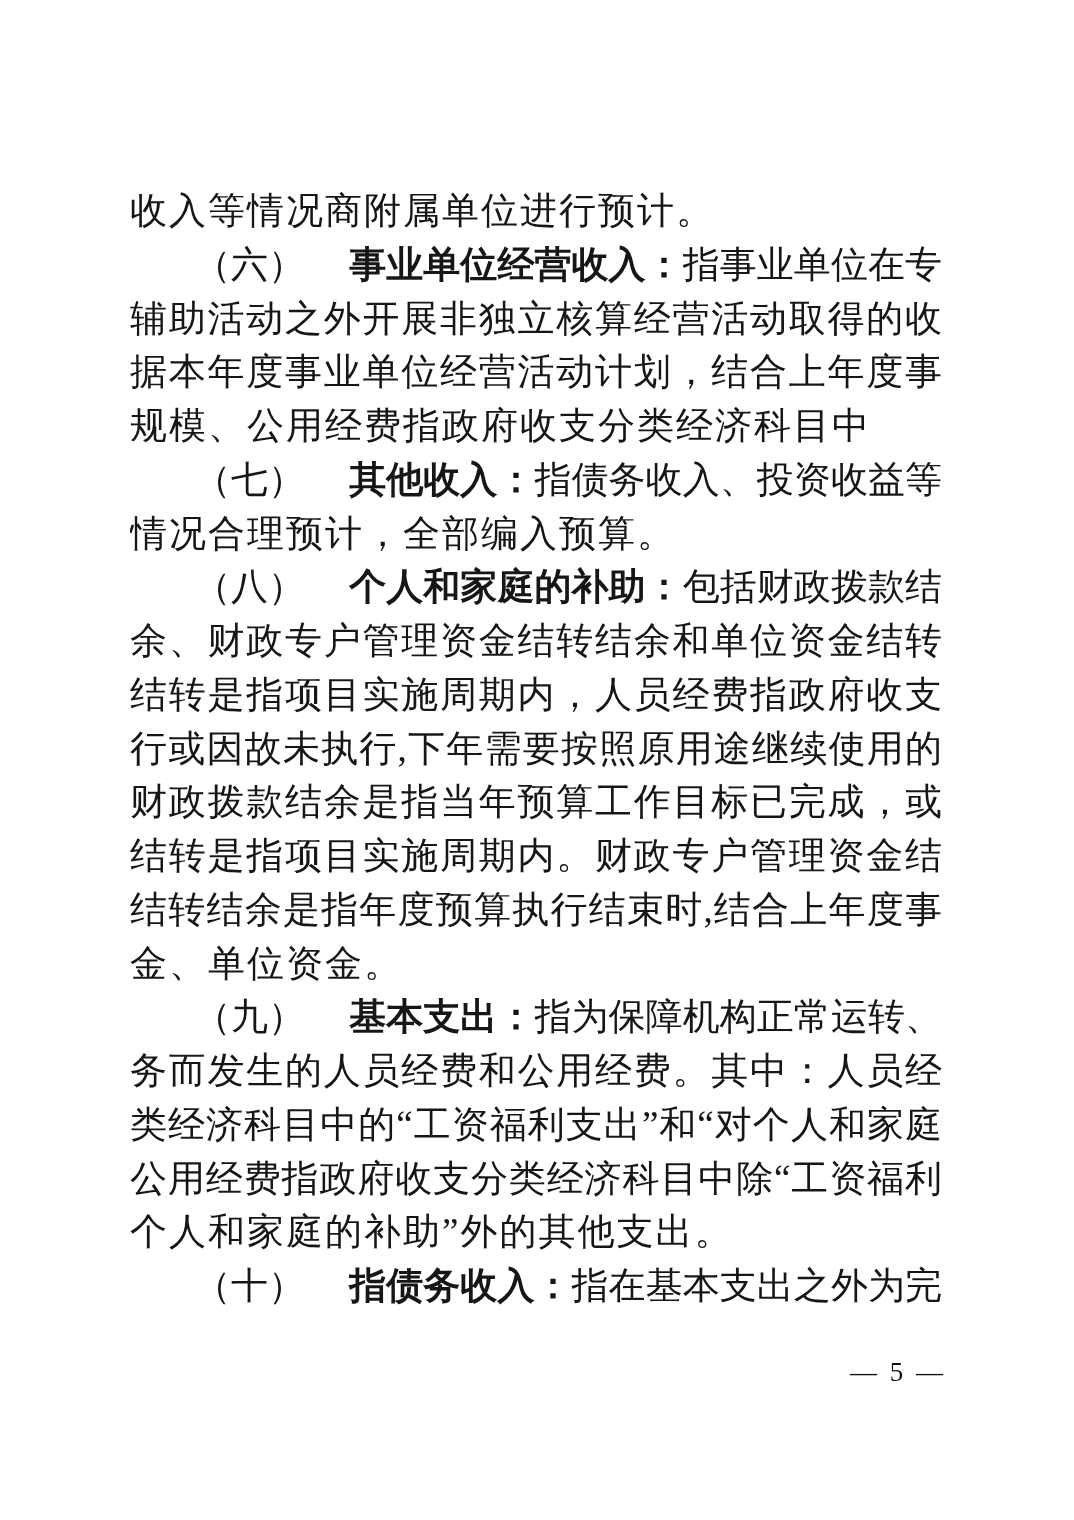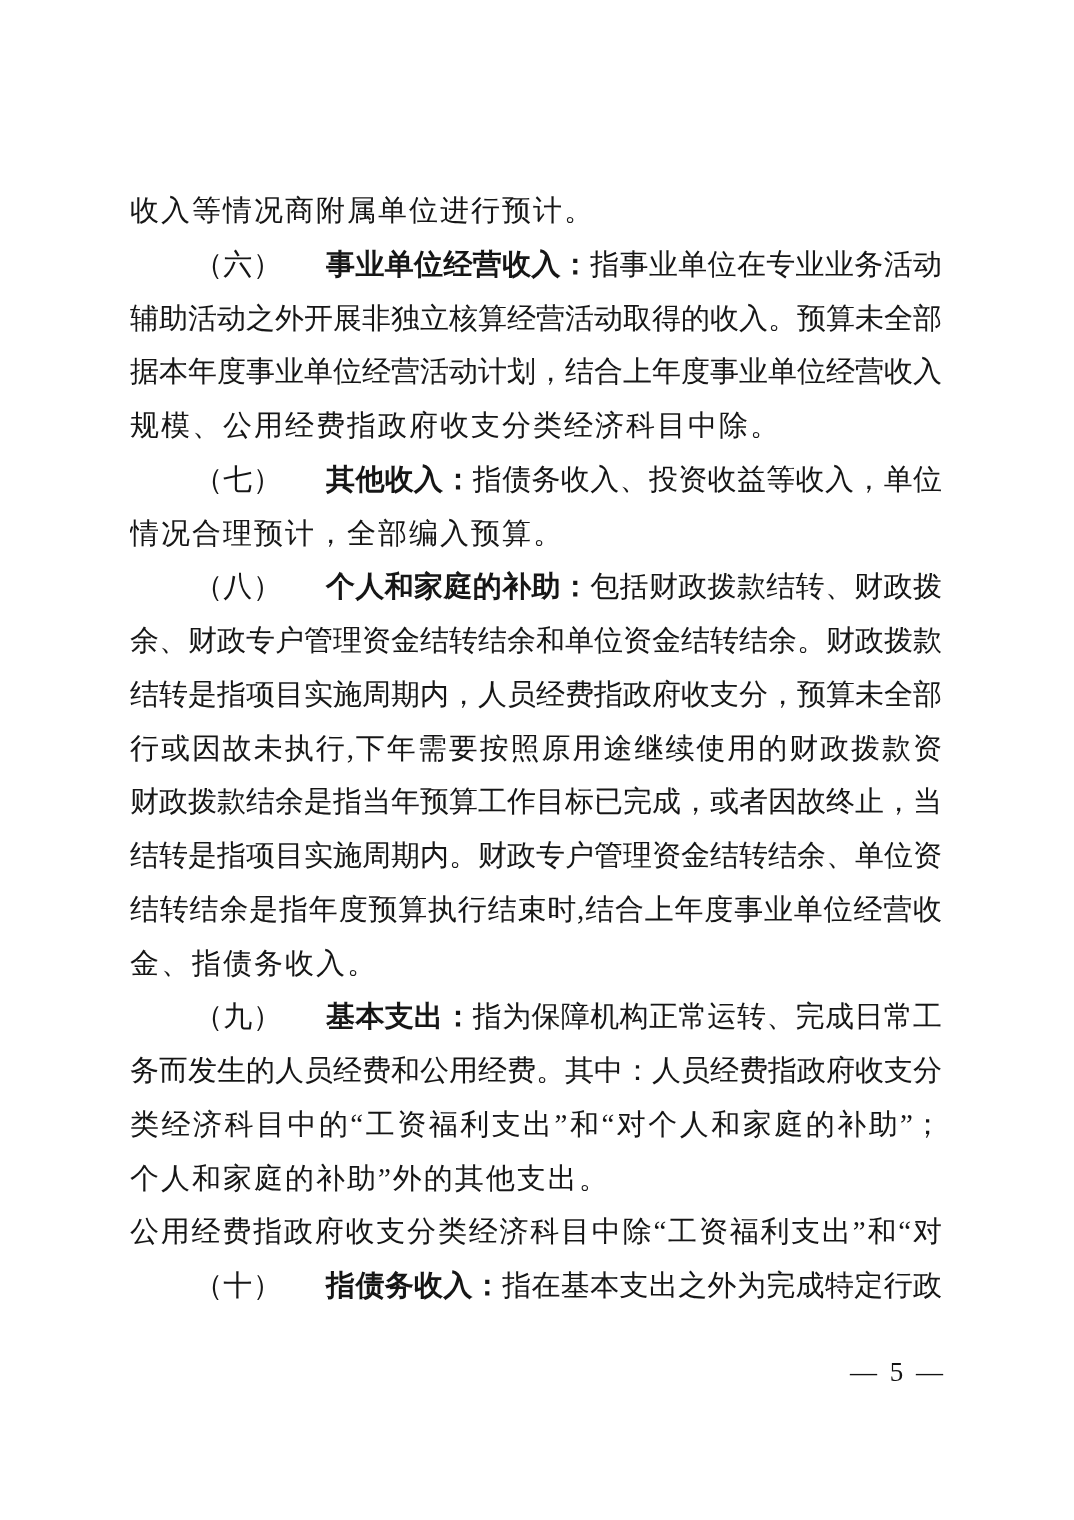--- a/index.html
+++ b/index.html
@@ -18,21 +18,21 @@
   }
   .textblock {
     position: absolute;
     left: 130px;
     top: 184px;
     width: 812px;
   }
   .line {
     height: 53.75px;
     line-height: 53.75px;
-    font-size: 29px;
+    font-size: 37px;
     white-space: normal;
     text-align: justify;
     text-align-last: justify;
     text-justify: inter-character;
     overflow: hidden;
   }
   .line.end {
     text-align: left;
     text-align-last: left;
     letter-spacing: 2px;
@@ -83,31 +83,31 @@
     <div class="line"><span>结转是指项目实施周期内，人员经费指政府收支分，预算未全部执</span></div>
 
     <div class="line"><span>行或因故未执行,下年需要按照原用途继续使用的财政拨款资金。</span></div>
 
     <div class="line"><span>财政拨款结余是指当年预算工作目标已完成，或者因故终止，当</span></div>
 
     <div class="line"><span>结转是指项目实施周期内。财政专户管理资金结转结余、单位资金</span></div>
 
     <div class="line"><span>结转结余是指年度预算执行结束时,结合上年度事业单位经营收入</span></div>
 
-    <div class="line end"><span>金、指债务收入。</span></div>
+    <div class="line end"><span>金、单位资金。</span></div>
 
     <div class="line ind"><span>（九）</span><span class="b">基本支出：</span><span>指为保障机构正常运转、完成日常工作任</span></div>
 
     <div class="line"><span>务而发生的人员经费和公用经费。其中：人员经费指政府收支分</span></div>
 
     <div class="line"><span>类经济科目中的“工资福利支出”和“对个人和家庭的补助”；</span></div>
 
+    <div class="line"><span>公用经费指政府收支分类经济科目中除“工资福利支出”和“对</span></div>
+
     <div class="line end"><span>个人和家庭的补助”外的其他支出。</span></div>
-
-    <div class="line"><span>公用经费指政府收支分类经济科目中除“工资福利支出”和“对</span></div>
 
     <div class="line ind"><span>（十）</span><span class="b">指债务收入：</span><span>指在基本支出之外为完成特定行政任务和</span></div>
 
   </div>
 
   <div class="page-number">— 5 —</div>
 
 </div>
 
 </body></html>

